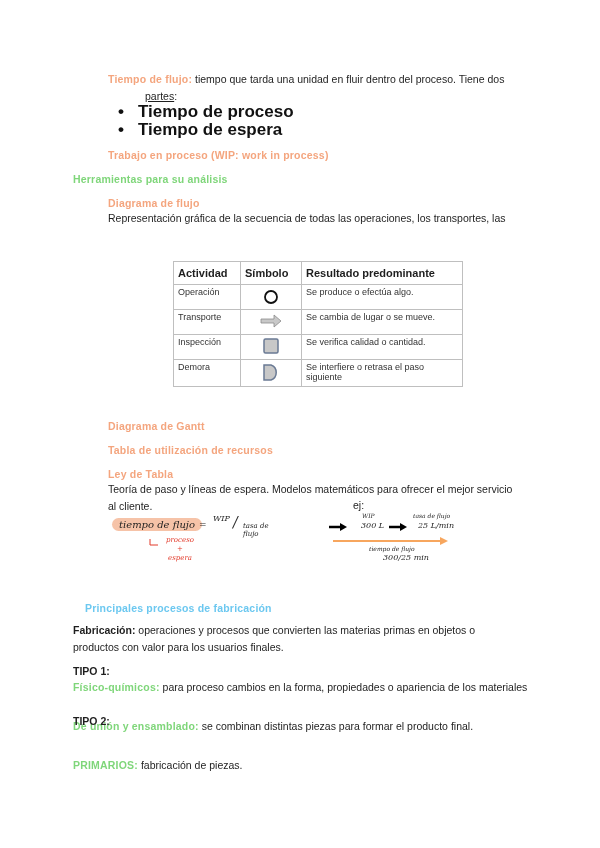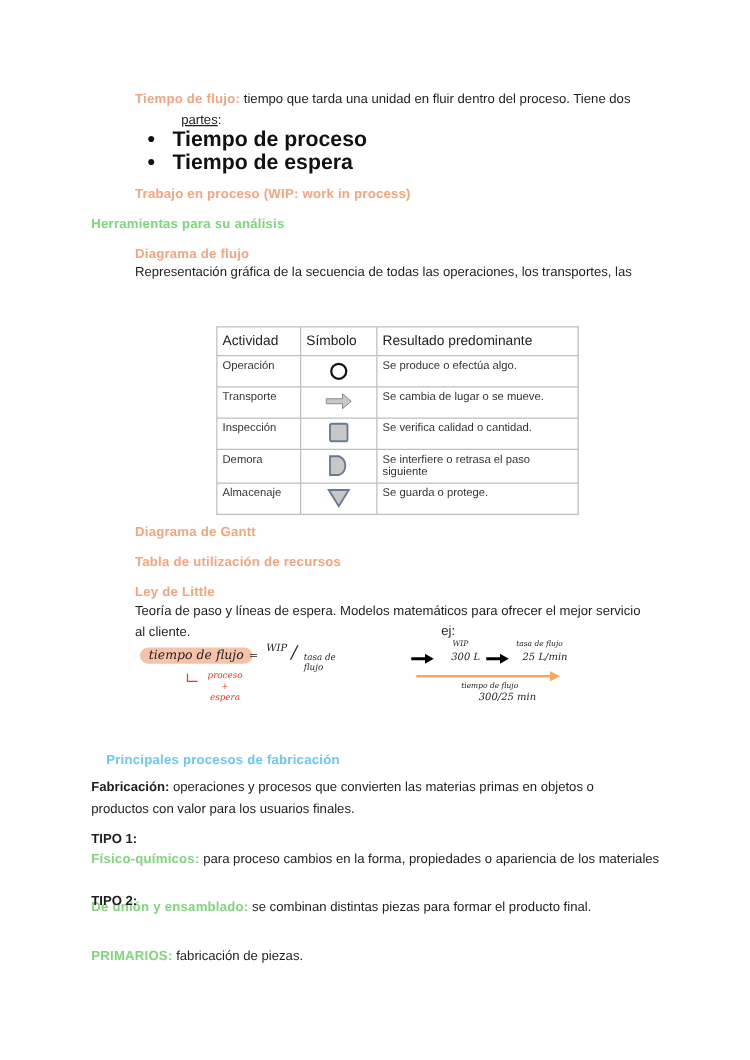--- a/index.html
+++ b/index.html
@@ -9,21 +9,21 @@
   .green { color:#7fd67a; font-weight:bold; letter-spacing:0.2px; }
   .blue { color:#6cc8f0; font-weight:bold; letter-spacing:0.2px; }
   .line { line-height:17px; }
   .bold { font-weight:bold; }
   ul.bul { margin:0; padding:0; list-style:none; }
   ul.bul li { position:relative; padding-left:30px; font-weight:bold; font-size:17px; line-height:18px; color:#111; }
   ul.bul li::before { content:"•"; position:absolute; left:10px; }
   .u { text-decoration:underline;padding-left:37px; }
   table.flow { border-collapse:collapse; font-size:9px; width:290px; }
   table.flow td, table.flow th { border:1px solid #bfbfbf; padding:2px 4px; vertical-align:top; text-align:left; }
-  table.flow th { font-size:11px; font-weight:normal; height:18px; vertical-align:middle;margin-top:27px; }
+  table.flow th { font-size:11px; font-weight:bold; height:18px; vertical-align:middle;margin-top:27px; }
   table.flow td { height:20px; color:#333; }
   table.flow td.sym { text-align:center; vertical-align:middle; }
   .hand { font-family:"DejaVu Serif", serif; font-style:italic; }
 </style>
 </head>
 <body>
 
 <div class="page">
 
   <div class="abs line" style="left:108px;top:71px;width:440px;">
@@ -73,34 +73,27 @@
             </svg></td>
       <td>Se verifica calidad o cantidad.</td>
     </tr>
     <tr>
       <td>Demora</td>
       <td class="sym"><svg width="20" height="20">
               <path d="M3,3 L10,3 A8,8 0 0 1 10,18 L3,18 Z" fill="#c8c8c8" stroke="#6a7a94" stroke-width="1.5"></path>
             </svg></td>
       <td>Se interfiere o retrasa el paso siguiente</td>
     </tr>
-    <tr>
-      <td>Almacenaje</td>
-      <td class="sym"><svg width="20" height="18">
-              <polygon points="2,3 18,3 10,16" fill="#c8c8c8" stroke="#6a7a94" stroke-width="1.5"></polygon>
-            </svg></td>
-      <td>Se guarda o protege.</td>
-    </tr>
   </tbody>
     </table>
 
   <div class="abs orange" style="left:108px;top:420px;">Diagrama de Gantt</div>
   <div class="abs orange" style="left:108px;top:444px;">Tabla de utilización de recursos</div>
 
-  <div class="abs orange" style="left:108px;top:468px;">Ley de Little</div>
+  <div class="abs orange" style="left:108px;top:468px;">Ley de Tabla</div>
   <div class="abs line" style="left:108px;top:481px;width:460px;">
     <div>Teoría de paso y líneas de espera. Modelos matemáticos para ofrecer el mejor servicio</div>
     <div>al cliente.</div>
   </div>
   <div class="abs" style="left:353px;top:499px;">ej:</div>
 
   <div class="abs hand" style="left:112px;top:518px;background:#f6c3a8;border-radius:8px;padding:1px 7px;font-size:10px;">tiempo de flujo</div>
   <div class="abs hand" style="left:199px;top:520px;font-size:9px;">=</div>
   <div class="abs hand" style="left:213px;top:514px;font-size:8px;">WIP</div>
   <div class="abs hand" style="left:233px;top:514px;font-size:14px;">/</div>

